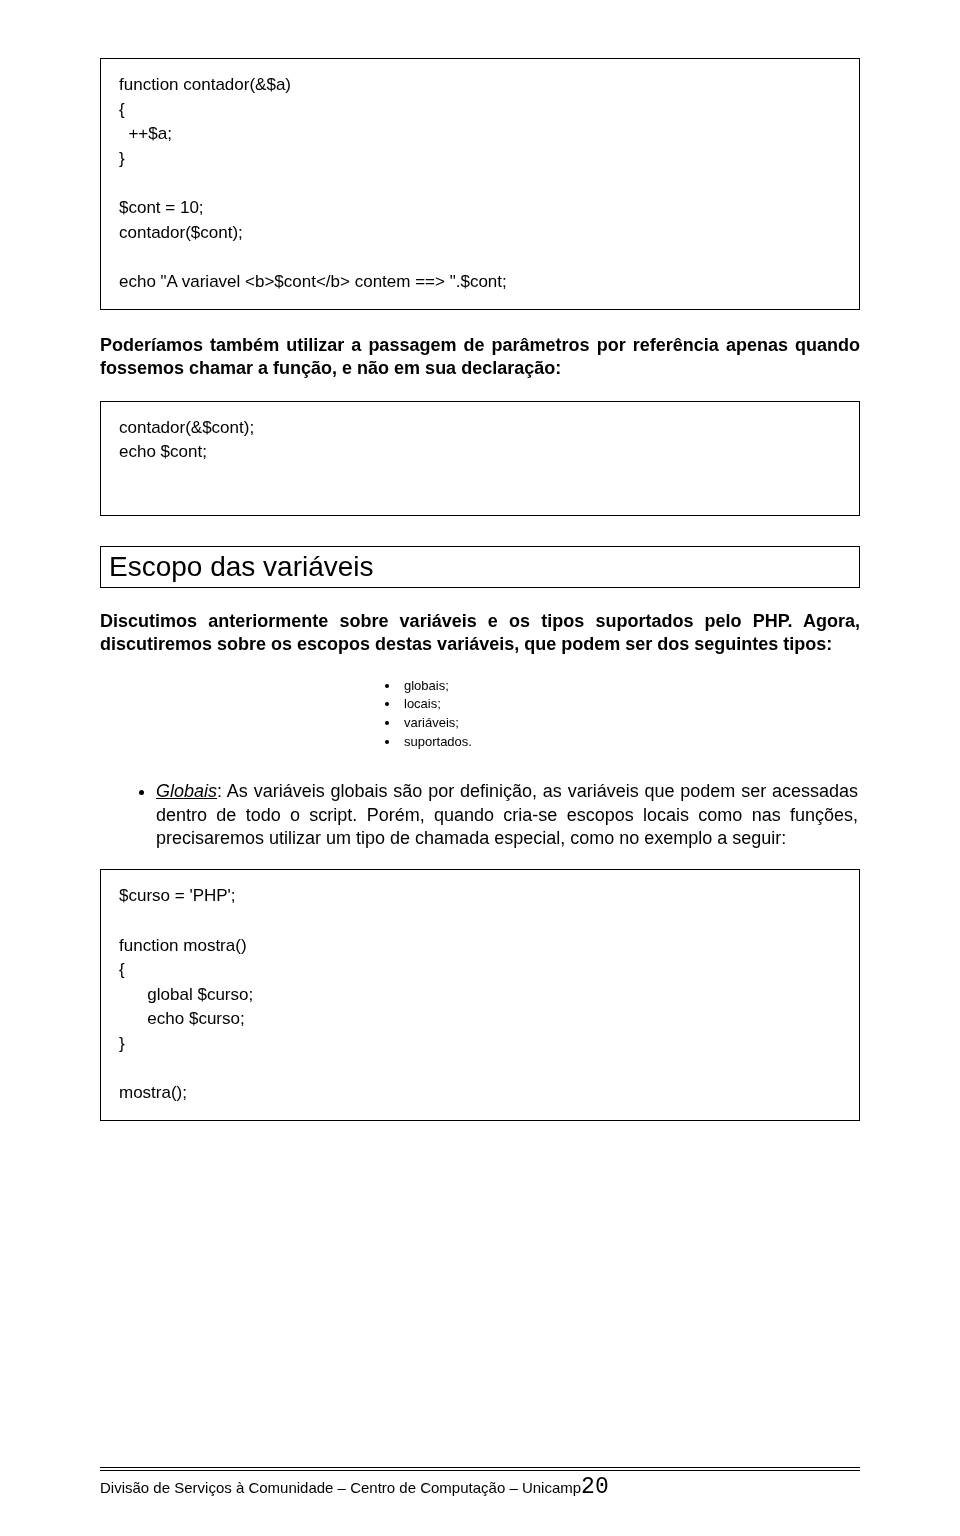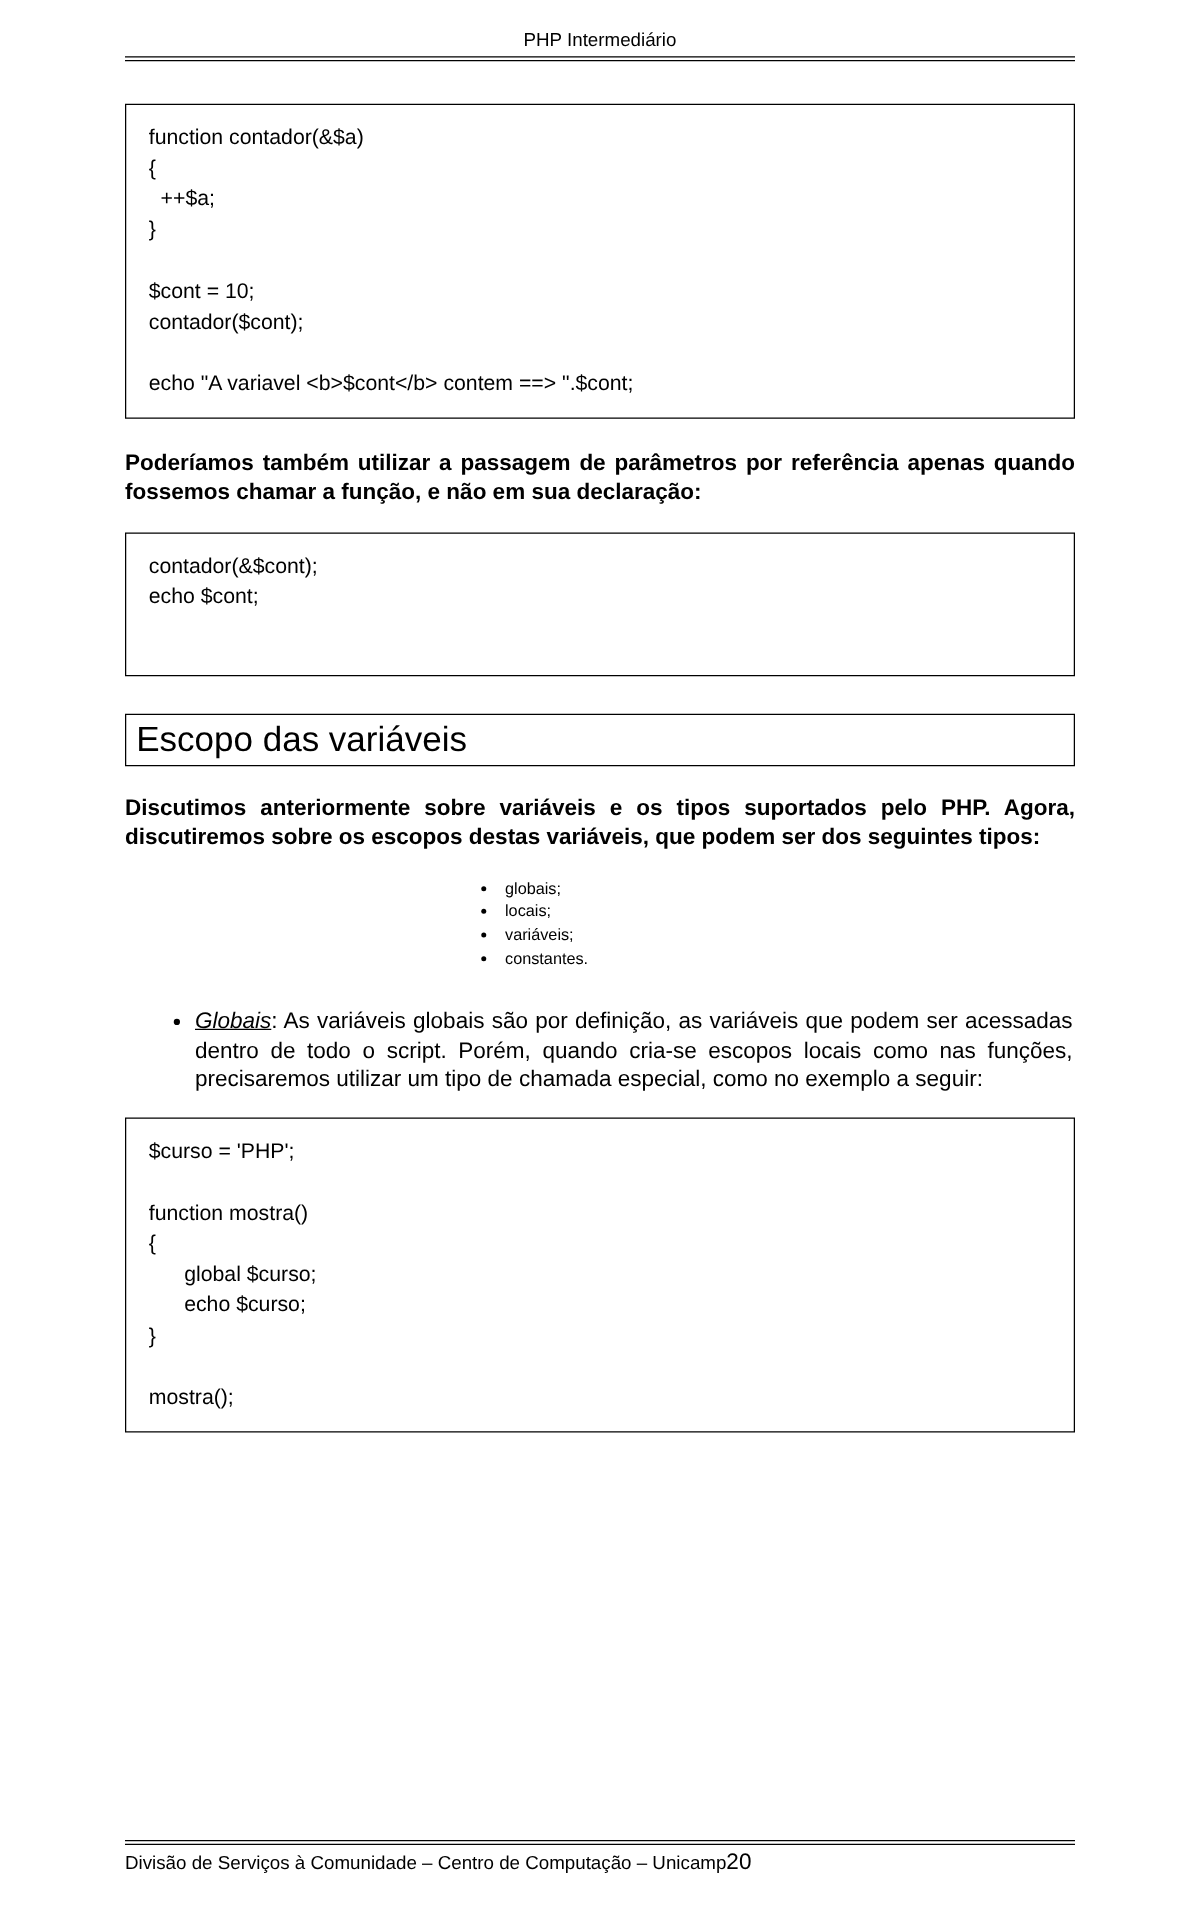--- a/index.html
+++ b/index.html
@@ -82,32 +82,27 @@
     margin-top: auto;
     padding-top: 8px;
   }
   .footer-line {
     display: flex;
     justify-content: flex-start;
     align-items: baseline;
     font-size: 15px;
     margin-top: 3px;
   }
-  .footer-line .pageno { font-size: 18px; }
+  .footer-line .pageno { font-size: 23px; font-family: Liberation Mono, monospace; }
 </style>
 </head>
 <body>
 
 <div class="page">
 
-  <div>
-    <div class="page-header">PHP Intermediário</div>
-    <hr class="hr-thin">
-    <hr class="hr-thin pad-top">
-  </div>
 
   <div class="content">
 
     <div class="code-box">function contador(&amp;$a)
 {
   ++$a;
 }
 
 $cont = 10;
 contador($cont);
@@ -120,21 +115,21 @@
 echo $cont;</div>
 
     <div class="section-title-box">Escopo das variáveis</div>
 
     <p class="body-text">Discutimos anteriormente sobre variáveis e os tipos suportados pelo PHP. Agora, discutiremos sobre os escopos destas variáveis, que podem ser dos seguintes tipos:</p>
 
     <ul class="bullets">
       <li>globais;</li>
       <li>locais;</li>
       <li>variáveis;</li>
-      <li>constantes.</li>
+      <li>suportados.</li>
     </ul>
 
     <ul class="defs">
       <li>
         <span class="term">Globais</span><span>: As variáveis globais são por definição, as variáveis que podem ser acessadas dentro de todo o script. Porém, quando cria-se escopos locais como nas funções, precisaremos utilizar um tipo de chamada especial, como no exemplo a seguir:</span>
       </li>
     </ul>
 
     <div class="code-box">$curso = 'PHP';
 

